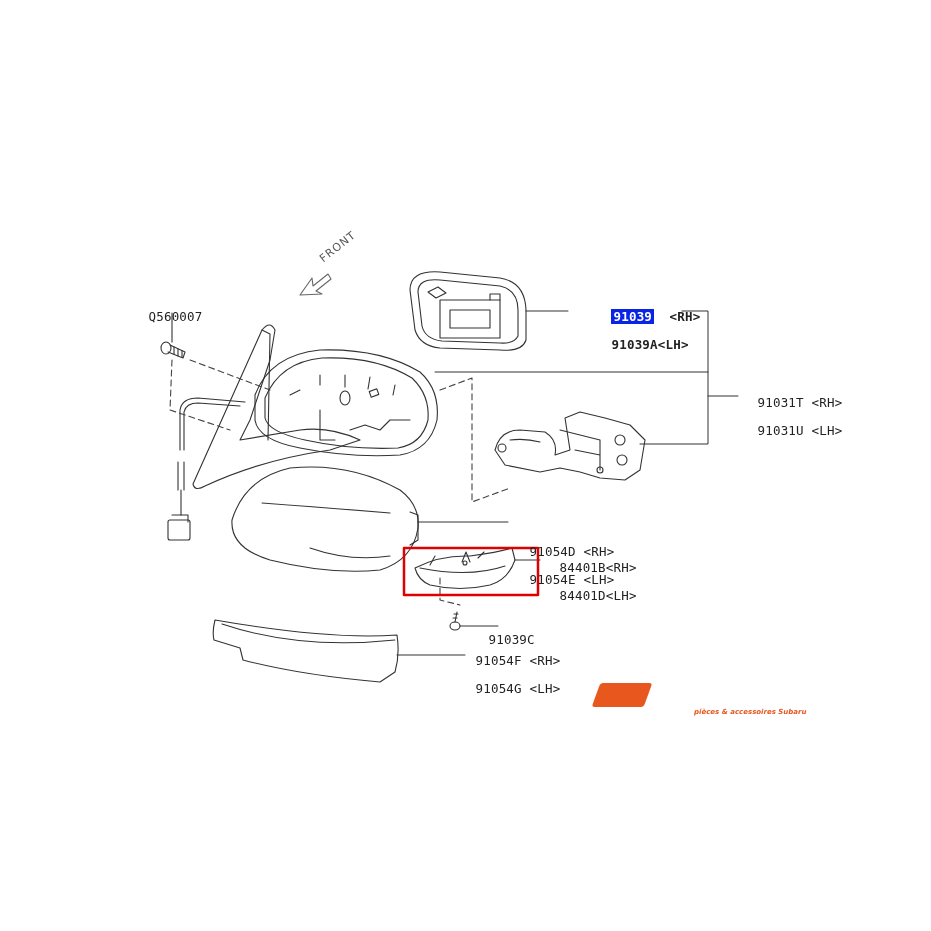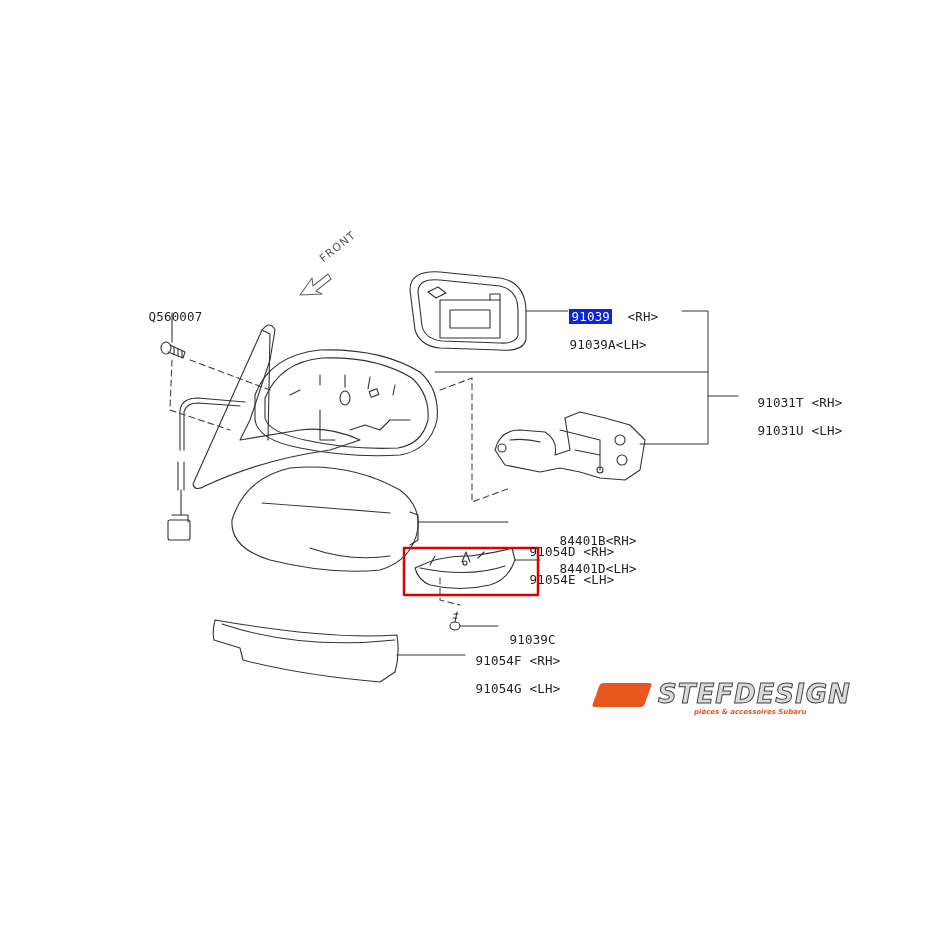--- a/index.html
+++ b/index.html
@@ -124,46 +124,45 @@
     <rect x="404" y="548" width="134" height="47" stroke="#e00000" stroke-width="2.5" fill="none"></rect>
   </g>
 </svg>
 
 <div class="front">FRONT</div>
 
 <div class="lbl" style="left:133px; top:296px;">
   <span>Q560007</span>
 </div>
 
-<div class="lbl" style="left:554px; top:296px;">
+<div class="lbl" style="left:596px; top:296px;font-weight:bold;">
   <span class="hl">91039</span>  <span>&lt;RH&gt;</span><br>
   <span>91039A</span><span>&lt;LH&gt;</span>
 </div>
 
 <div class="lbl" style="left:742px; top:382px;">
   <span>91031T</span> <span>&lt;RH&gt;</span><br>
   <span>91031U</span> <span>&lt;LH&gt;</span>
 </div>
 
 <div class="lbl" style="left:514px; top:531px;">
   <span>91054D</span> <span>&lt;RH&gt;</span><br>
   <span>91054E</span> <span>&lt;LH&gt;</span>
 </div>
 
-<div class="lbl" style="left:544px; top:520px;">
+<div class="lbl" style="left:544px; top:547px;">
   <span>84401B</span><span>&lt;RH&gt;</span><br>
   <span>84401D</span><span>&lt;LH&gt;</span>
 </div>
 
-<div class="lbl" style="left:494px; top:619px;">
+<div class="lbl" style="left:473px; top:619px;">
   <span>91039C</span>
 </div>
 
 <div class="lbl" style="left:460px; top:640px;">
   <span>91054F</span> <span>&lt;RH&gt;</span><br>
   <span>91054G</span> <span>&lt;LH&gt;</span>
 </div>
 
 <div class="logo">
   <div class="logo-mark"></div>
-  <div class="logo-text">STEFDESIGN</div>
   <div class="logo-sub">pièces &amp; accessoires Subaru</div>
 </div>
 
 </body></html>

